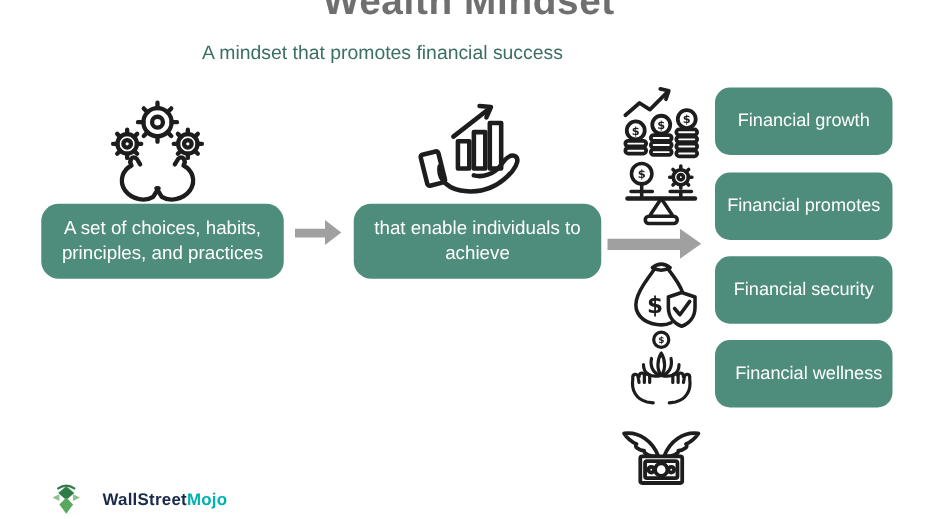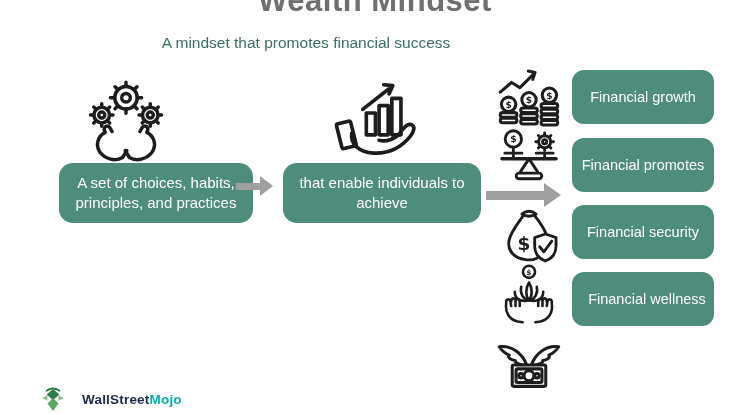--- a/index.html
+++ b/index.html
@@ -16,21 +16,21 @@
     position:absolute;top:34px;left:0;width:612px;text-align:center;
     font-size:15.5px;color:#3c6f64;
   }
   .icon{position:absolute;}
   .icon svg{display:block;width:100%;height:100%;}
   .flow-box{
     position:absolute;background:#4e8c7c;border-radius:14px;color:#fff;
     display:flex;align-items:center;justify-content:center;text-align:center;
     font-size:15px;line-height:1.35;padding:4px 10px;box-sizing:border-box;
   }
-  .box1{left:33px;top:163px;width:194px;height:60px;margin-left:26px;}
+  .box1{left:33px;top:163px;width:194px;height:60px;}
   .box2{left:283px;top:163px;width:198px;height:60px;}
   .outcome-box{
     position:absolute;left:572px;width:142px;height:54px;background:#4e8c7c;
     border-radius:12px;color:#fff;display:flex;align-items:center;
     justify-content:center;text-align:center;font-size:14.5px;
     padding:2px 8px;box-sizing:border-box;
   }
   .ob0{top:70px;} .ob1{top:138px;} .ob2{top:205px;} .ob3{top:272px;padding-left:16px;} .ob4{top:340px;}
   .arrow{position:absolute;display:flex;align-items:center;}
   .arrow .body{background:#a0a0a0;}

